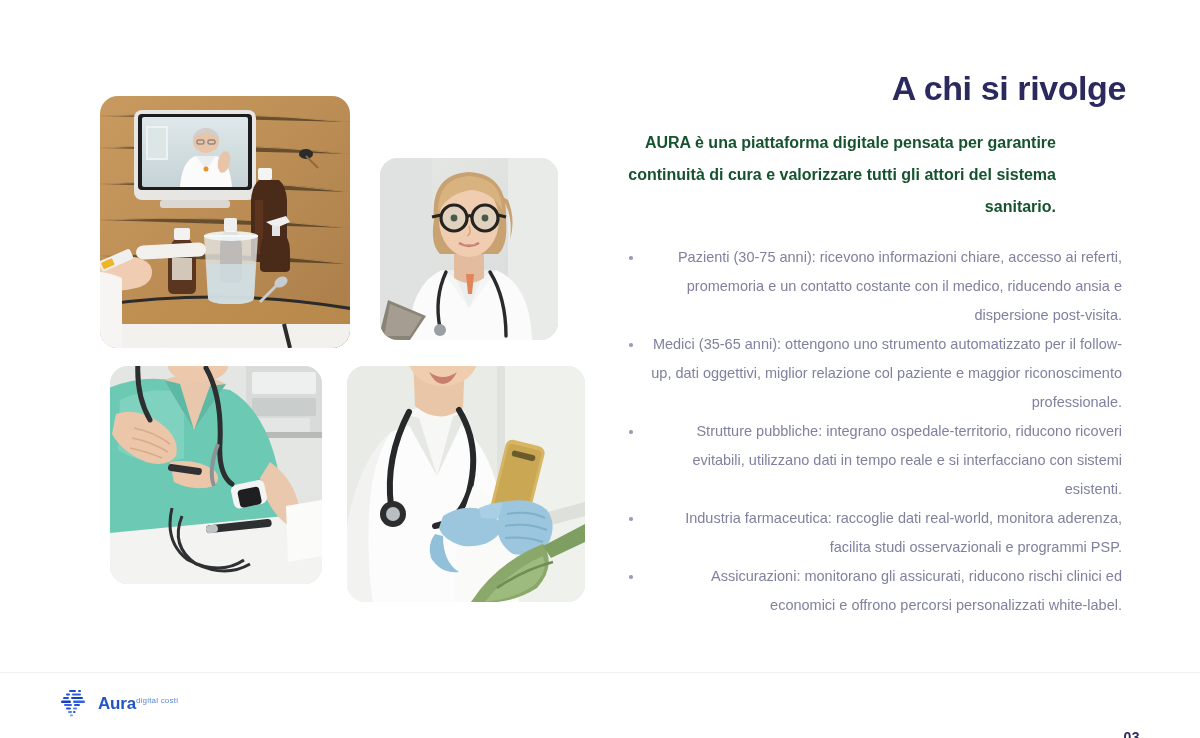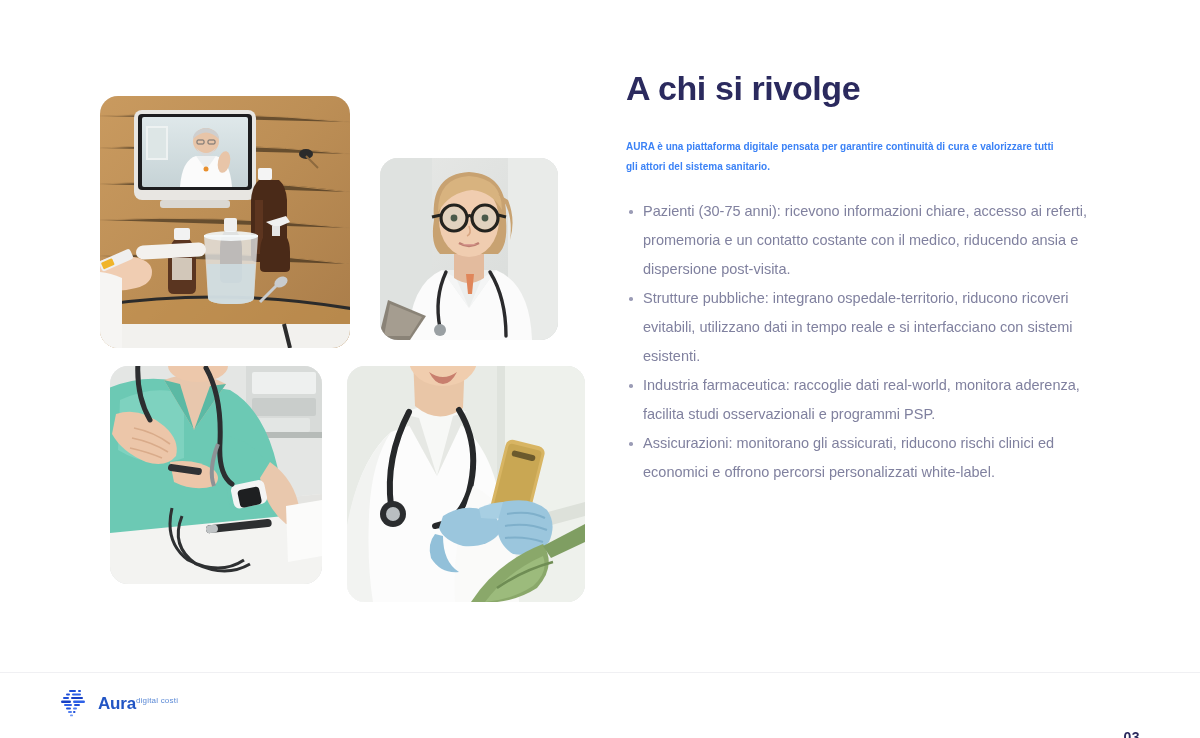--- a/index.html
+++ b/index.html
@@ -11,20 +11,21 @@
     font-family: "Liberation Sans", sans-serif;
     overflow: hidden;
     position: relative;
   }
 
   .slide {
     position: relative;
     width: 1200px;
     height: 526px;
     background: #ffffff;
+    text-align: right;
   }
 
   
   .gallery { position: absolute; left: 0; top: 0; width: 620px; height: 660px; }
 
   .photo {
     position: absolute;
     border-radius: 18px;
     overflow: hidden;
     background: #e9e9ec;
@@ -46,24 +47,24 @@
 
   .title {
     font-size: 34px;
     font-weight: bold;
     color: #2b2a5e;
     letter-spacing: -0.4px;
     line-height: 1.1;
   }
 
   .intro {
-    margin-top: 30px;
-    font-size: 10px;
+    margin-top: 20px;
+    font-size: 16px;
     font-weight: bold;
-    color: #3b82f6;
+    color: #14532d;
     line-height: 2.0;
     max-width: 430px;
   }
 
   .bullets {
     margin-top: 20px;
     list-style: none;
   }
   .bullets li {
     position: relative;
@@ -411,20 +412,21 @@
         </g>
       </svg>
     </div>
   </div>
 
   <div class="content">
     <h1 class="title">A chi si rivolge</h1>
     <p class="intro">AURA è una piattaforma digitale pensata per garantire continuità di cura e valorizzare tutti gli attori del sistema sanitario.</p>
     <ul class="bullets">
       <li>Pazienti (30-75 anni): ricevono informazioni chiare, accesso ai referti, promemoria e un contatto costante con il medico, riducendo ansia e dispersione post-visita.</li>
+      <li>Medici (35-65 anni): ottengono uno strumento automatizzato per il follow-up, dati oggettivi, miglior relazione col paziente e maggior riconoscimento professionale.</li>
       <li>Strutture pubbliche: integrano ospedale-territorio, riducono ricoveri evitabili, utilizzano dati in tempo reale e si interfacciano con sistemi esistenti.</li>
       <li>Industria farmaceutica: raccoglie dati real-world, monitora aderenza, facilita studi osservazionali e programmi PSP.</li>
       <li>Assicurazioni: monitorano gli assicurati, riducono rischi clinici ed economici e offrono percorsi personalizzati white-label.</li>
     </ul>
   </div>
 
   <div class="footer-divider"></div>
 
   <div class="footer-logo">
     <svg class="logo-mark" viewBox="0 0 30 30">

